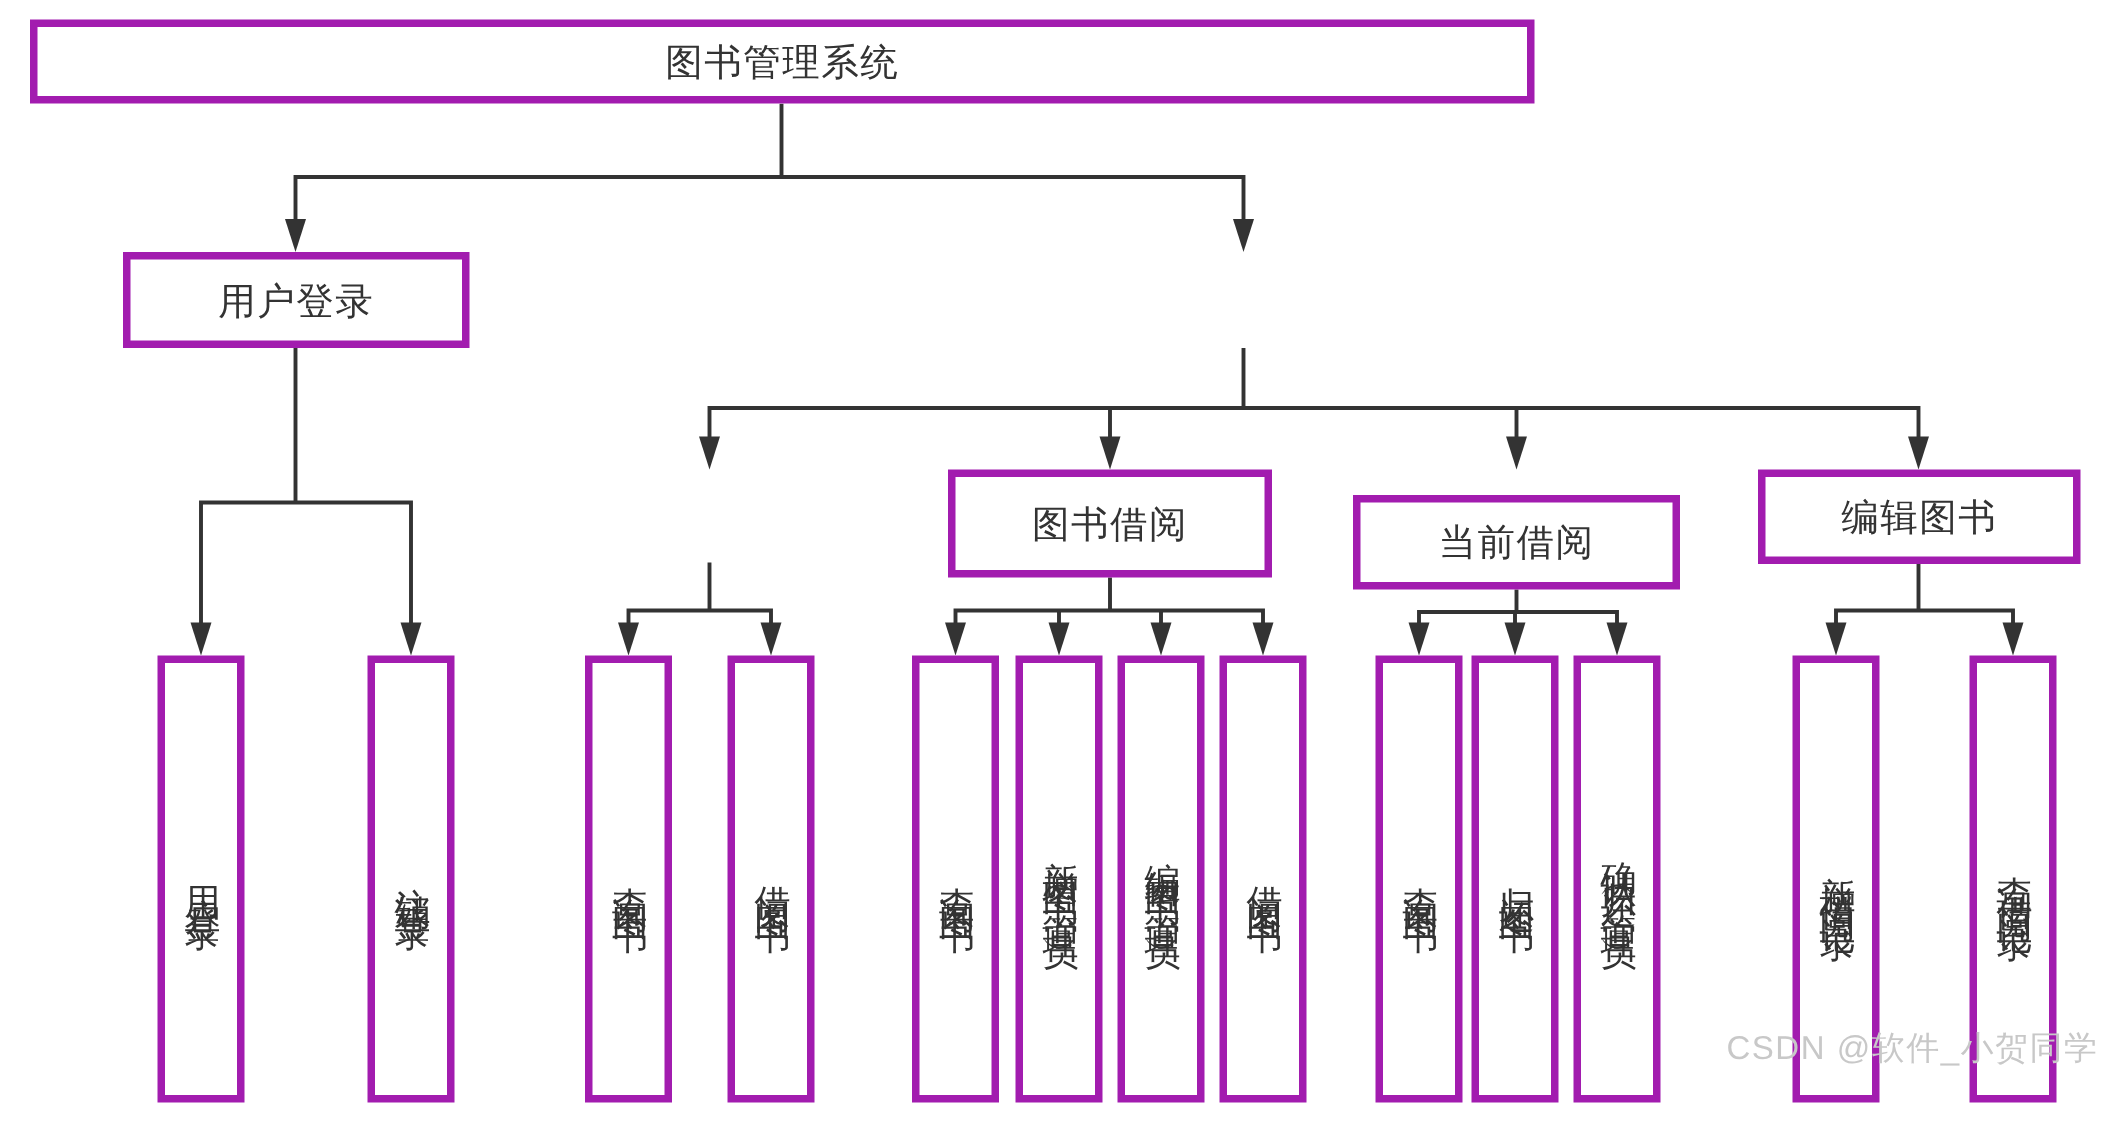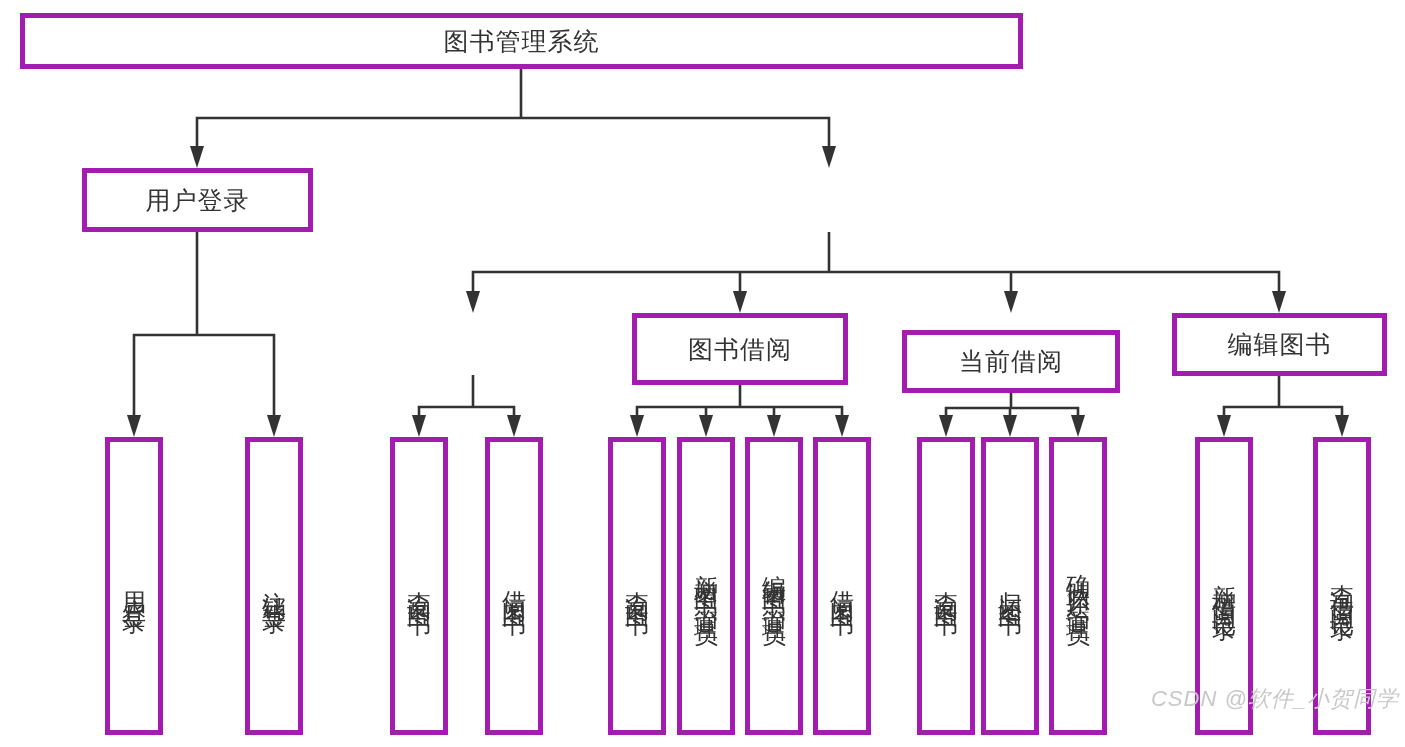--- a/index.html
+++ b/index.html
@@ -42,21 +42,20 @@
   }
   .watermark {
     position: absolute;
     right: 6px;
     top: 684px;
     font-size: 22px;
     color: #c8c8c8;
     letter-spacing: 1px;
     white-space: nowrap;
     z-index: 5;
-    font-style: italic;
   }
 </style>
 </head>
 <body>
 
 <div class="canvas">
 
   <svg class="connectors" viewBox="0 0 1405 747" xmlns="http://www.w3.org/2000/svg" aria-hidden="true">
     <g stroke="#333333" stroke-width="2.6" fill="none">
 

